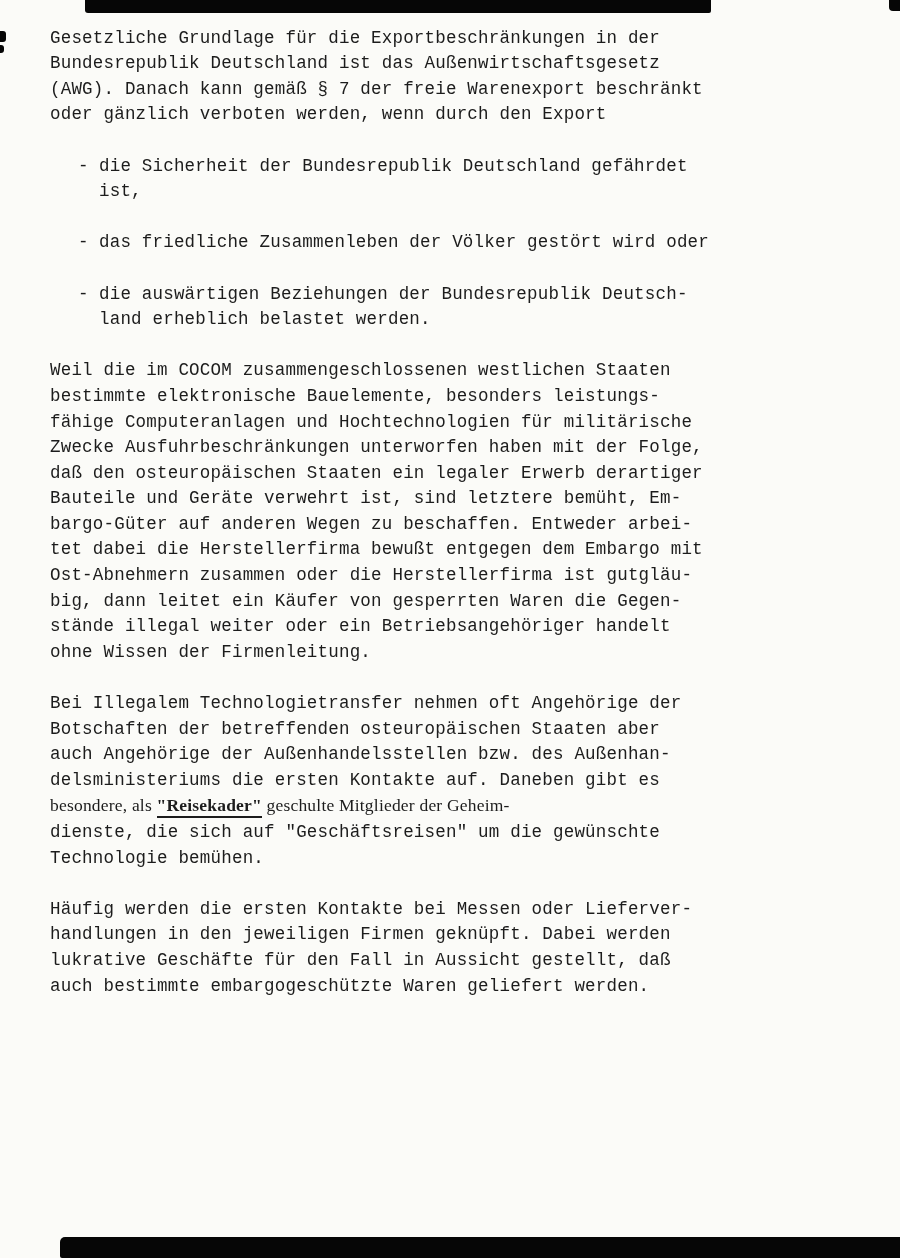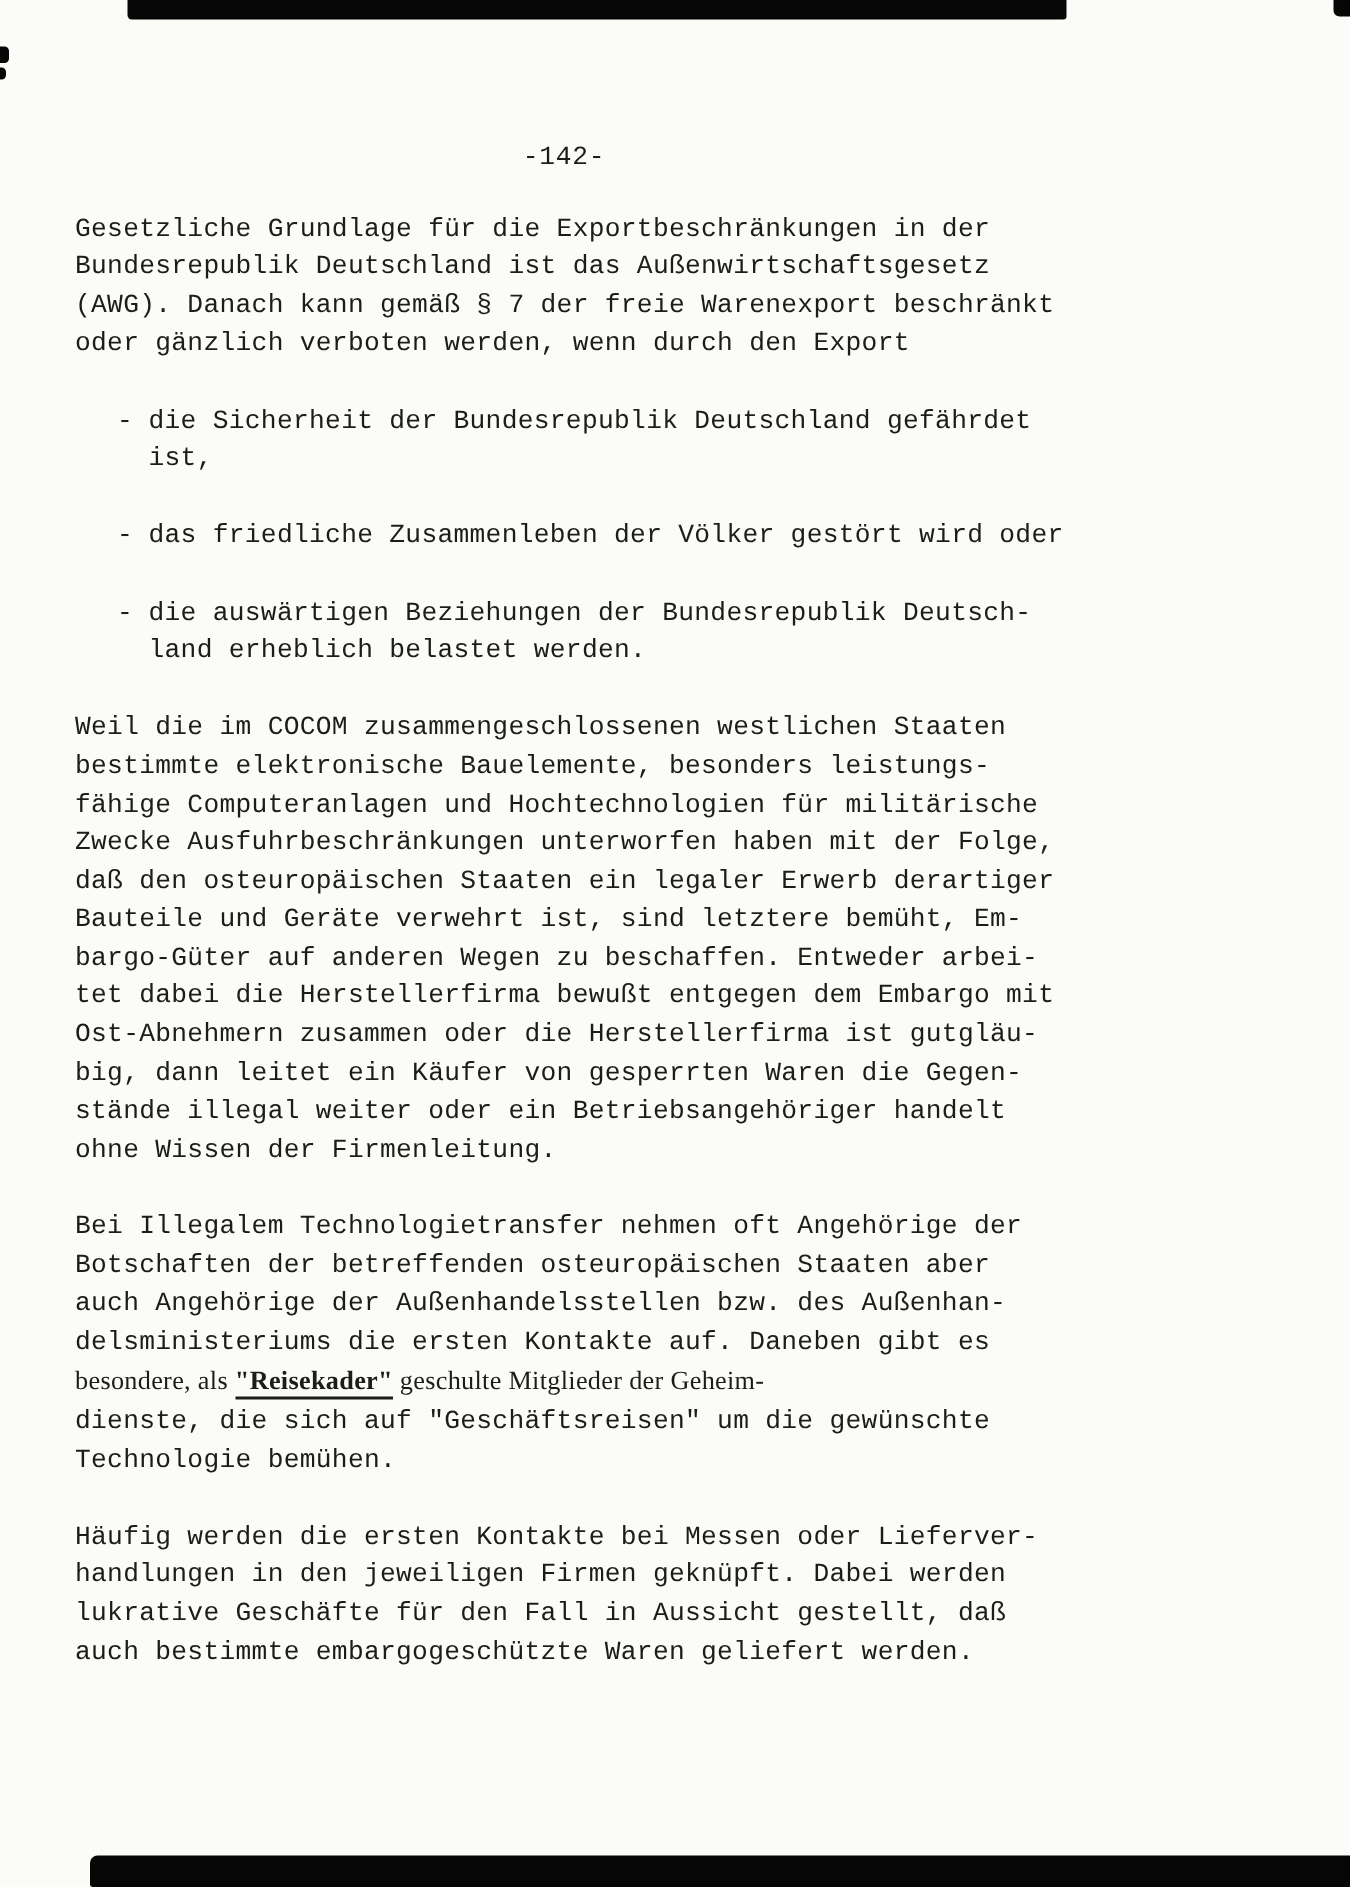--- a/index.html
+++ b/index.html
@@ -57,17 +57,16 @@
 <body>
 
 <div class="page">
 
   <div class="artifact top-bar"></div>
   <div class="artifact corner-mark"></div>
   <div class="artifact left-mark-1"></div>
   <div class="artifact left-mark-2"></div>
   <div class="artifact bottom-bar"></div>
 
-  <div class="page-number">-142-</div>
 
   <div class="content"><div class="block paragraph"><div class="line">Gesetzliche Grundlage für die Exportbeschränkungen in der</div><div class="line">Bundesrepublik Deutschland ist das Außenwirtschaftsgesetz</div><div class="line">(AWG). Danach kann gemäß § 7 der freie Warenexport beschränkt</div><div class="line">oder gänzlich verboten werden, wenn durch den Export</div></div><div class="block list"><div class="list-item"><span class="dash">-</span><div class="item-lines"><div class="line">die Sicherheit der Bundesrepublik Deutschland gefährdet</div><div class="line">ist,</div></div></div><div class="list-item"><span class="dash">-</span><div class="item-lines"><div class="line">das friedliche Zusammenleben der Völker gestört wird oder</div></div></div><div class="list-item"><span class="dash">-</span><div class="item-lines"><div class="line">die auswärtigen Beziehungen der Bundesrepublik Deutsch-</div><div class="line">land erheblich belastet werden.</div></div></div></div><div class="block paragraph"><div class="line">Weil die im COCOM zusammengeschlossenen westlichen Staaten</div><div class="line">bestimmte elektronische Bauelemente, besonders leistungs-</div><div class="line">fähige Computeranlagen und Hochtechnologien für militärische</div><div class="line">Zwecke Ausfuhrbeschränkungen unterworfen haben mit der Folge,</div><div class="line">daß den osteuropäischen Staaten ein legaler Erwerb derartiger</div><div class="line">Bauteile und Geräte verwehrt ist, sind letztere bemüht, Em-</div><div class="line">bargo-Güter auf anderen Wegen zu beschaffen. Entweder arbei-</div><div class="line">tet dabei die Herstellerfirma bewußt entgegen dem Embargo mit</div><div class="line">Ost-Abnehmern zusammen oder die Herstellerfirma ist gutgläu-</div><div class="line">big, dann leitet ein Käufer von gesperrten Waren die Gegen-</div><div class="line">stände illegal weiter oder ein Betriebsangehöriger handelt</div><div class="line">ohne Wissen der Firmenleitung.</div></div><div class="block paragraph"><div class="line">Bei Illegalem Technologietransfer nehmen oft Angehörige der</div><div class="line">Botschaften der betreffenden osteuropäischen Staaten aber</div><div class="line">auch Angehörige der Außenhandelsstellen bzw. des Außenhan-</div><div class="line">delsministeriums die ersten Kontakte auf. Daneben gibt es</div><div class="line"><span class="seg">besondere, als </span><span class="seg underline">"Reisekader"</span><span class="seg"> geschulte Mitglieder der Geheim-</span></div><div class="line">dienste, die sich auf "Geschäftsreisen" um die gewünschte</div><div class="line">Technologie bemühen.</div></div><div class="block paragraph"><div class="line">Häufig werden die ersten Kontakte bei Messen oder Lieferver-</div><div class="line">handlungen in den jeweiligen Firmen geknüpft. Dabei werden</div><div class="line">lukrative Geschäfte für den Fall in Aussicht gestellt, daß</div><div class="line">auch bestimmte embargogeschützte Waren geliefert werden.</div></div></div>
 
 </div>
 
 </body></html>

